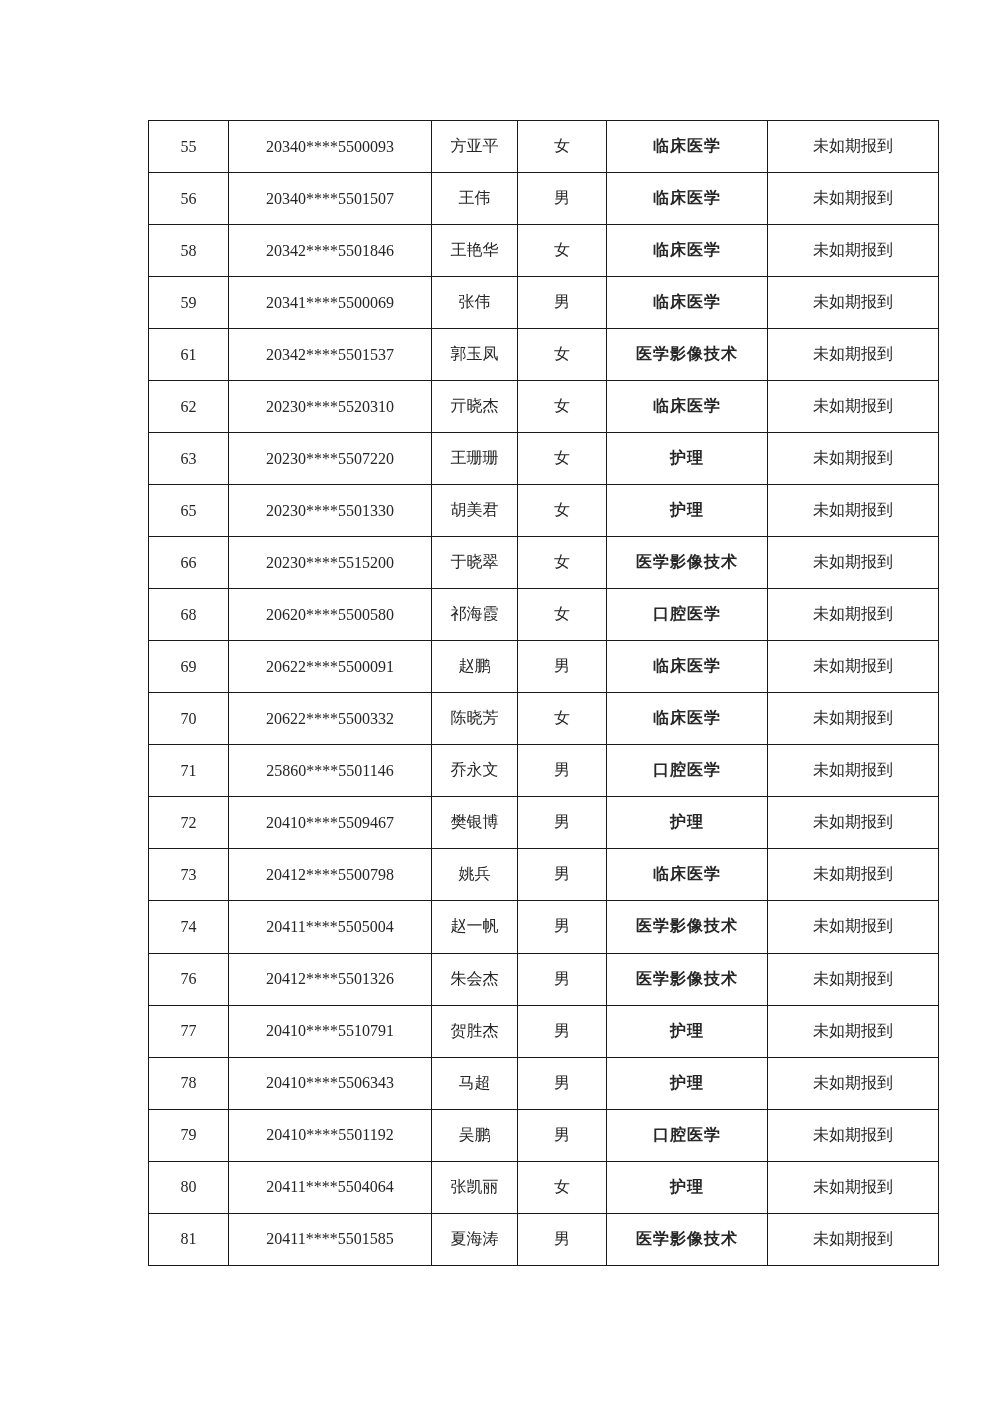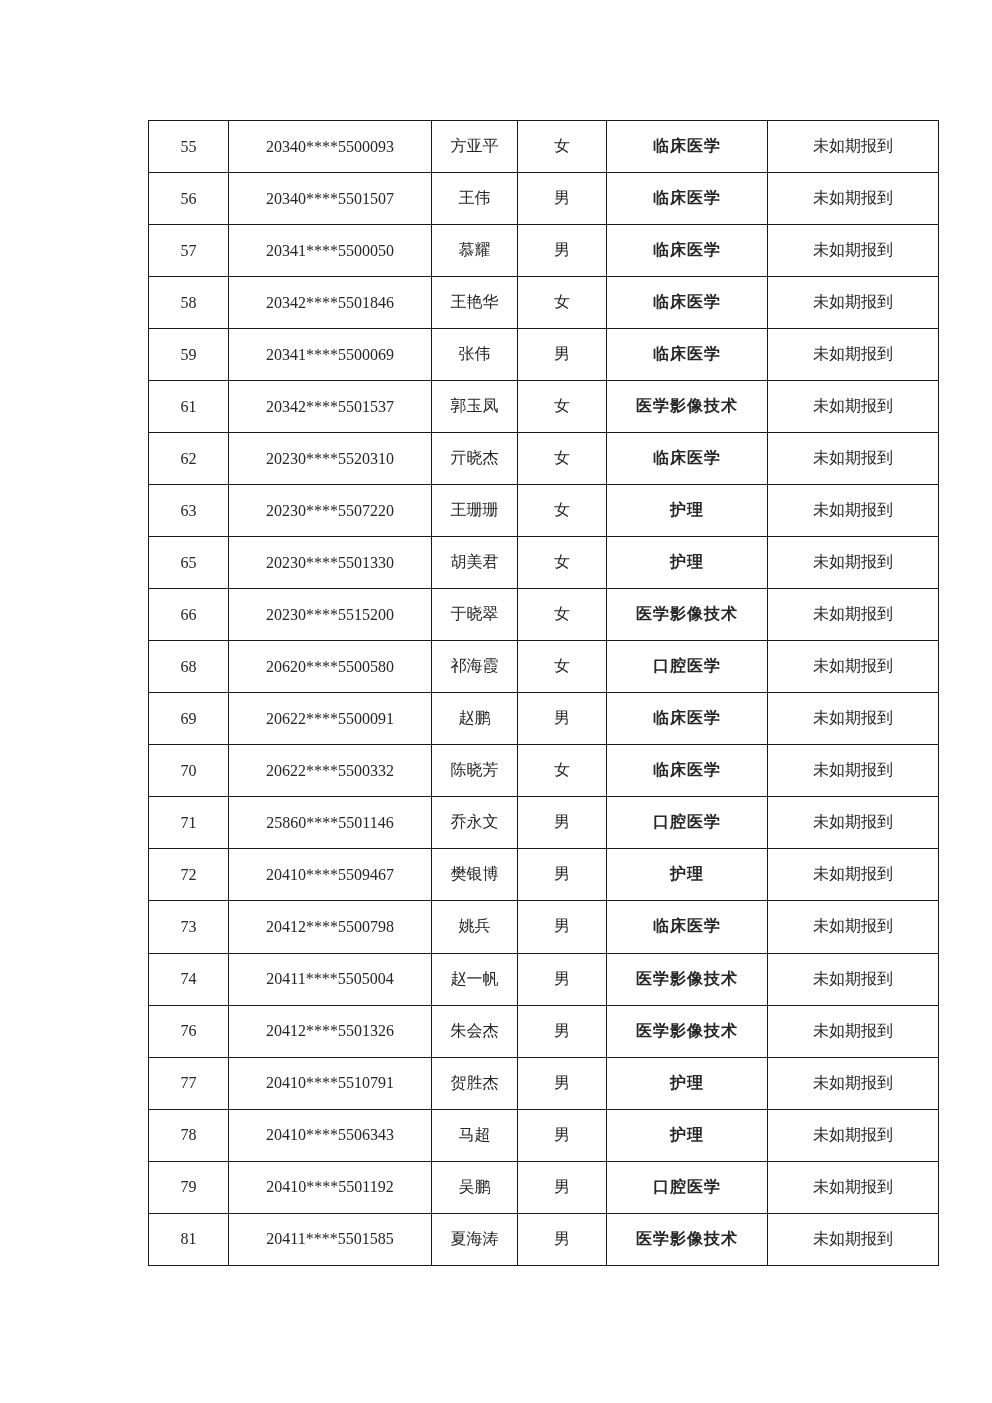--- a/index.html
+++ b/index.html
@@ -71,28 +71,20 @@
         </tr>
         <tr>
           <td class="cell-row-number">56</td>
           <td class="cell-exam-id">20340****5501507</td>
           <td class="cell-student-name">王伟</td>
           <td class="cell-gender">男</td>
           <td class="cell-major">临床医学</td>
           <td class="cell-report-status">未如期报到</td>
         </tr>
         <tr>
-          <td class="cell-row-number">57</td>
-          <td class="cell-exam-id">20341****5500050</td>
-          <td class="cell-student-name">慕耀</td>
-          <td class="cell-gender">男</td>
-          <td class="cell-major">临床医学</td>
-          <td class="cell-report-status">未如期报到</td>
-        </tr>
-        <tr>
           <td class="cell-row-number">58</td>
           <td class="cell-exam-id">20342****5501846</td>
           <td class="cell-student-name">王艳华</td>
           <td class="cell-gender">女</td>
           <td class="cell-major">临床医学</td>
           <td class="cell-report-status">未如期报到</td>
         </tr>
         <tr>
           <td class="cell-row-number">59</td>
           <td class="cell-exam-id">20341****5500069</td>
@@ -220,20 +212,28 @@
           <td class="cell-gender">男</td>
           <td class="cell-major">护理</td>
           <td class="cell-report-status">未如期报到</td>
         </tr>
         <tr>
           <td class="cell-row-number">79</td>
           <td class="cell-exam-id">20410****5501192</td>
           <td class="cell-student-name">吴鹏</td>
           <td class="cell-gender">男</td>
           <td class="cell-major">口腔医学</td>
+          <td class="cell-report-status">未如期报到</td>
+        </tr>
+        <tr>
+          <td class="cell-row-number">80</td>
+          <td class="cell-exam-id">20411****5504064</td>
+          <td class="cell-student-name">张凯丽</td>
+          <td class="cell-gender">女</td>
+          <td class="cell-major">护理</td>
           <td class="cell-report-status">未如期报到</td>
         </tr>
         <tr>
           <td class="cell-row-number">81</td>
           <td class="cell-exam-id">20411****5501585</td>
           <td class="cell-student-name">夏海涛</td>
           <td class="cell-gender">男</td>
           <td class="cell-major">医学影像技术</td>
           <td class="cell-report-status">未如期报到</td>
         </tr>

